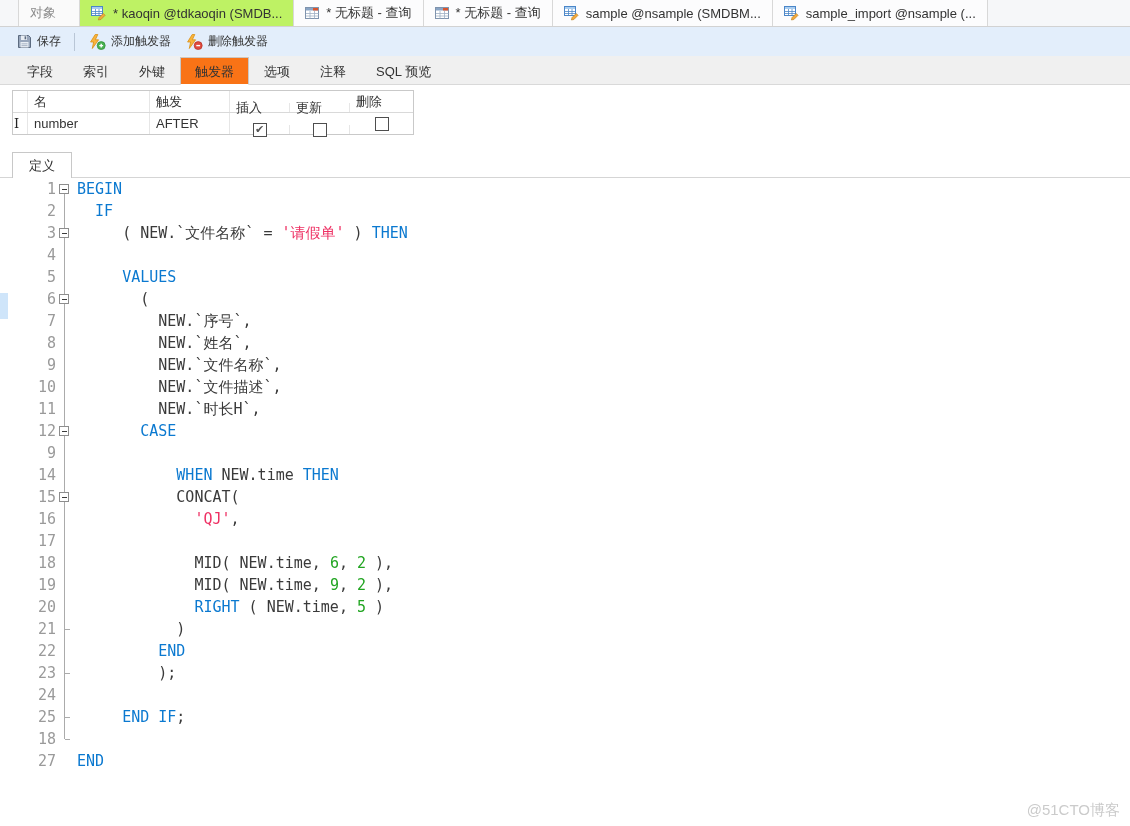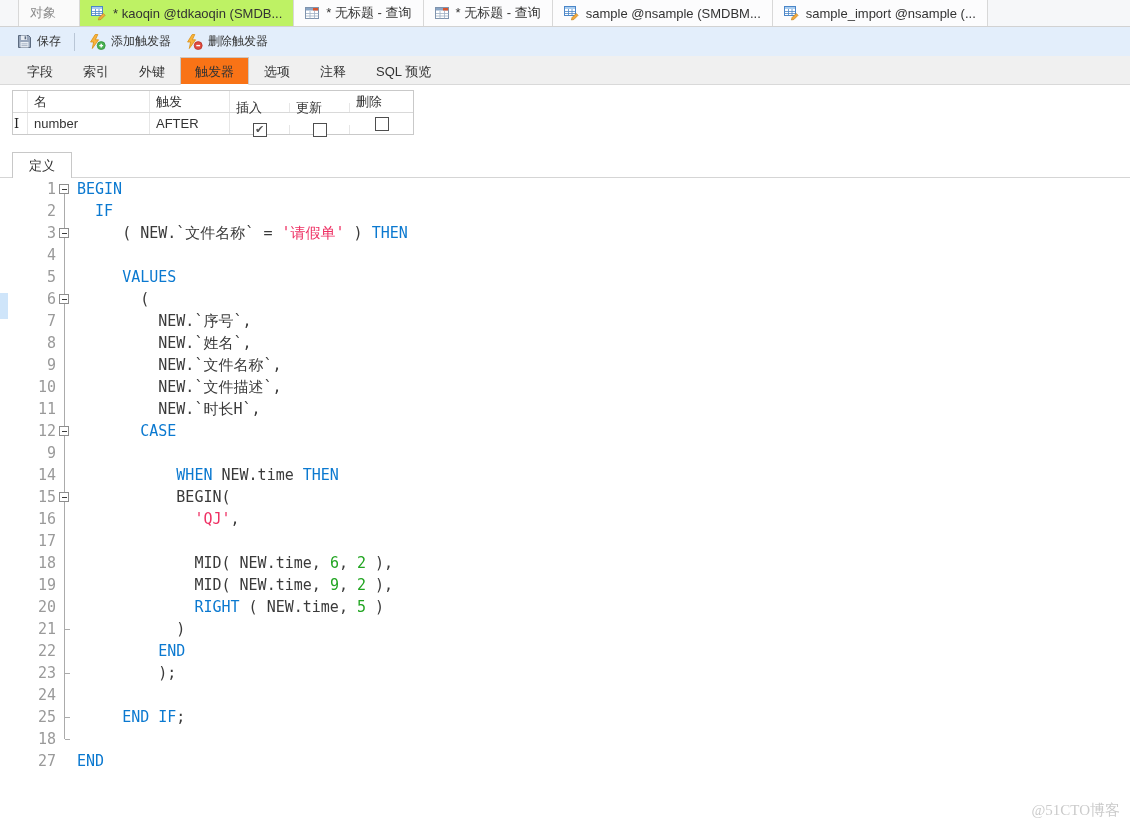--- a/index.html
+++ b/index.html
@@ -58,21 +58,21 @@
   .f .fb{position:absolute;left:3px;top:6px;width:10px;height:10px;border:1px solid #8d8d8d;
     background:#fff;box-sizing:border-box;}
   .f .fb::after{content:"";position:absolute;left:1.5px;top:3.5px;width:5px;height:1px;background:#3c3c3c;}
   .ct{margin:0 0 0 4px;line-height:22px;white-space:pre;font-family:inherit;font-size:inherit;}
   .c-kw{color:var(--kw,#0b79d0);}
   .c-str{color:var(--str,#ee3063);}
   .c-num{color:var(--num,#22a522);}
   .c-pl{color:var(--pl,#3a3a3a);}
   
   .leftstrip{position:absolute;left:0;top:293px;width:8px;height:26px;background:#cfe5fa;}
-  .watermark{position:absolute;right:10px;bottom:6px;color:#cbcbcb;font-size:15px;font-family:Liberation Serif, serif;}
+  .watermark{position:absolute;right:10px;bottom:6px;color:#cbcbcb;font-size:15px;}
 </style>
 </head>
 <body>
 
 <div class="doctabs" id="doctabs">
     <div class="doctab first">
       <span>对象</span>
     </div>
     <div class="doctab active">
       <span class="dicon">
@@ -308,21 +308,21 @@
         <i class="fl"></i>
       </span>
       <pre class="ct"><span class="c-pl">           </span><span class="c-kw">WHEN</span><span class="c-pl"> NEW.time </span><span class="c-kw">THEN</span></pre>
     </div>
     <div class="ln">
       <span class="g">15</span>
       <span class="f">
         <i class="fl"></i>
         <b class="fb"></b>
       </span>
-      <pre class="ct"><span class="c-pl">           BEGIN(</span></pre>
+      <pre class="ct"><span class="c-pl">           CONCAT(</span></pre>
     </div>
     <div class="ln">
       <span class="g">16</span>
       <span class="f">
         <i class="fl"></i>
       </span>
       <pre class="ct"><span class="c-pl">             </span><span class="c-str">'QJ'</span><span class="c-pl">,</span></pre>
     </div>
     <div class="ln">
       <span class="g">17</span>

